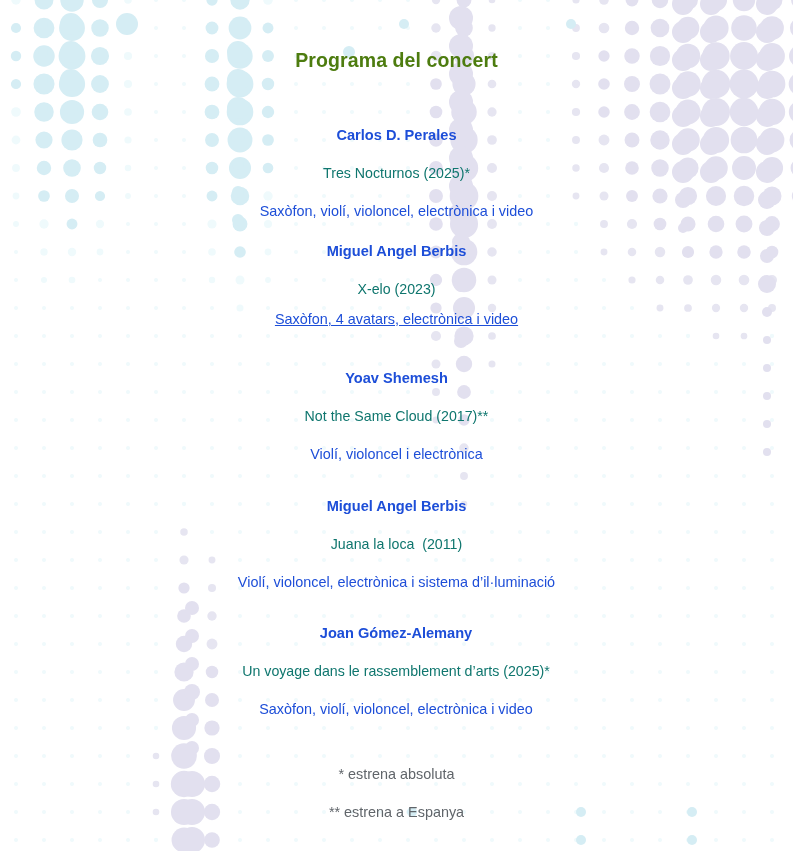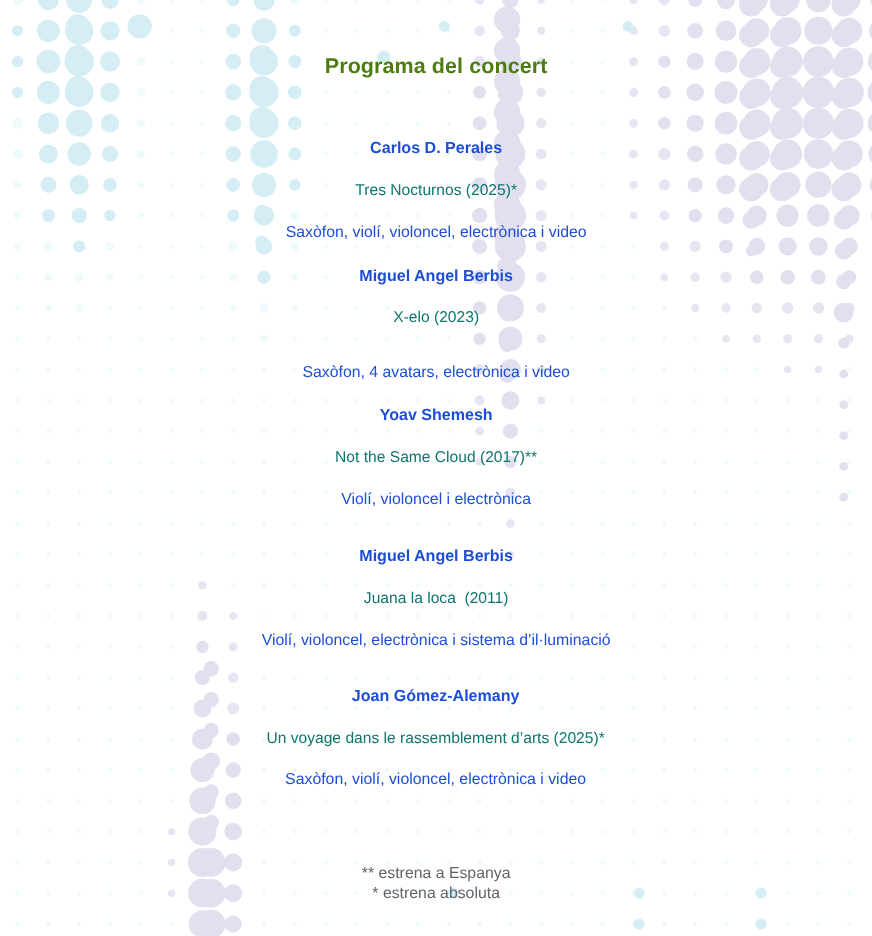--- a/index.html
+++ b/index.html
@@ -1110,37 +1110,37 @@
 
   <div class="program">
       <div class="piece" style="position: absolute; left: 0px; width: 793px; top: 126px;">
         <div class="composer">Carlos D. Perales</div>
         <div class="work-title" style="margin-top: 20px;">Tres Nocturnos (2025)*</div>
         <div class="instrumentation" style="margin-top: 20px;">Saxòfon, violí, violoncel, electrònica i video</div>
       </div>
       <div class="piece" style="position: absolute; left: 0px; width: 793px; top: 242px;">
         <div class="composer">Miguel Angel Berbis</div>
         <div class="work-title" style="margin-top: 20px;">X-elo (2023)</div>
-        <div class="instrumentation" style="margin-top: 32px;">Saxòfon, 4 avatars, electrònica i video</div>
+        <div class="instrumentation" style="margin-top: 12px; text-decoration: underline;">Saxòfon, 4 avatars, electrònica i video</div>
       </div>
       <div class="piece" style="position: absolute; left: 0px; width: 793px; top: 369px;">
         <div class="composer">Yoav Shemesh</div>
         <div class="work-title" style="margin-top: 20px;">Not the Same Cloud (2017)**</div>
         <div class="instrumentation" style="margin-top: 20px;">Violí, violoncel i electrònica</div>
       </div>
       <div class="piece" style="position: absolute; left: 0px; width: 793px; top: 497px;">
         <div class="composer">Miguel Angel Berbis</div>
         <div class="work-title" style="margin-top: 20px;">Juana la loca  (2011)</div>
         <div class="instrumentation" style="margin-top: 20px;">Violí, violoncel, electrònica i sistema d’il·luminació</div>
       </div>
       <div class="piece" style="position: absolute; left: 0px; width: 792px; top: 624px;">
         <div class="composer">Joan Gómez-Alemany</div>
         <div class="work-title" style="margin-top: 20px;">Un voyage dans le rassemblement d’arts (2025)*</div>
         <div class="instrumentation" style="margin-top: 20px;">Saxòfon, violí, violoncel, electrònica i video</div>
       </div>
     </div>
 
   <div class="notes" style="position: absolute; left: 0px; width: 793px; top: 765px;">
+      <div class="note-line">* estrena absoluta</div>
       <div class="note-line" style="margin-top: 20px;">** estrena a Espanya</div>
-      <div class="note-line">* estrena absoluta</div>
     </div>
 
 </div>
 
 </body></html>

